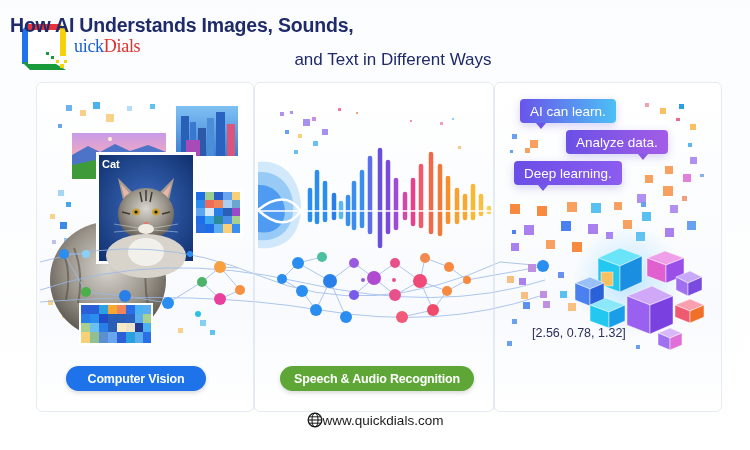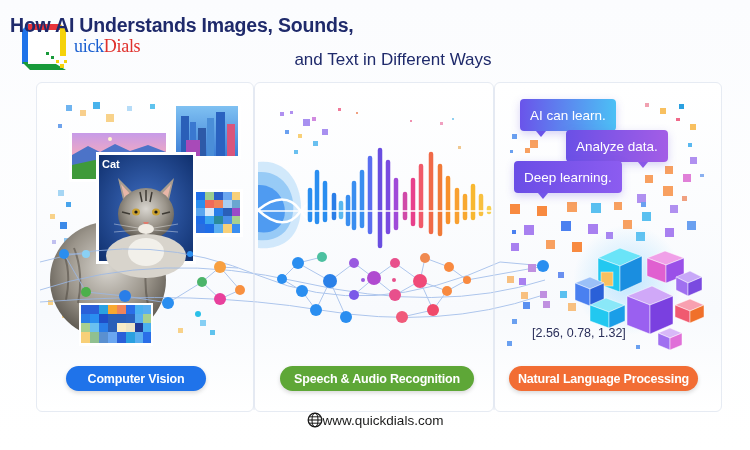--- a/index.html
+++ b/index.html
@@ -21,21 +21,21 @@
   .p2{left:254px;width:240px}
   .p3{left:494px;width:228px}
   .art{position:absolute;left:0;top:0}
   .pill{position:absolute;top:366px;height:25px;border-radius:13px;color:#fff;font-size:12.5px;font-weight:bold;display:flex;align-items:center;justify-content:center;box-shadow:0 2px 4px rgba(0,0,0,0.15);letter-spacing:-0.2px}
   .pill-cv{left:66px;width:140px;background:#1f73ea}
   .pill-sp{left:280px;width:194px;background:#5ea737}
   .pill-nl{left:509px;width:189px;background:#f26d34}
   .footer{position:absolute;top:412px;left:0;width:750px;display:flex;justify-content:center;align-items:center;font-size:13.5px;color:#1a1a1a}
   .footer svg{width:16px;height:16px}
   .cat-label{position:absolute;left:70px;top:160px;color:#fff;font-weight:bold;font-size:11px}
-  .bubble{position:absolute;color:#fff;font-size:13.5px;padding:16px 10px;height:24px;display:flex;align-items:center;border-radius:4px;background:linear-gradient(90deg,#6a4ee6,#8c5cf0);box-shadow:0 3px 8px rgba(100,80,220,0.25)}
+  .bubble{position:absolute;color:#fff;font-size:13.5px;padding:8px 10px;height:24px;display:flex;align-items:center;border-radius:4px;background:linear-gradient(90deg,#6a4ee6,#8c5cf0);box-shadow:0 3px 8px rgba(100,80,220,0.25)}
   .bubble::after{content:"";position:absolute;bottom:-6px;border-left:5px solid transparent;border-right:5px solid transparent;border-top:6px solid #7256e9}
   .b1{left:520px;top:99px;background:linear-gradient(90deg,#6a54ea,#4cc0f5)}
   .b1::after{left:16px;border-top-color:#6a54ea}
   .b2{left:566px;top:130px;background:linear-gradient(90deg,#6a50e6,#a35de6)}
   .b2::after{left:72px;border-top-color:#8a58e8}
   .b3{left:514px;top:161px}
   .b3::after{left:24px}
   .vec{position:absolute;left:532px;top:326px;font-size:12.5px;color:#2b2f5a}
 </style>
 </head>
@@ -477,21 +477,20 @@
   <div class="cat-label" style="left:102px;top:158px">Cat</div>
 
   <div class="bubble b1">AI can learn.</div>
   <div class="bubble b2">Analyze data.</div>
   <div class="bubble b3">Deep learning.</div>
 
   <div class="vec">[2.56, 0.78, 1.32]</div>
 
   <div class="pill pill-cv">Computer Vision</div>
   <div class="pill pill-sp">Speech &amp; Audio Recognition</div>
-  <div class="pill pill-nl">Natural Language Processing</div>
 
   <div class="footer">
     <svg viewBox="0 0 16 16">
       <circle cx="8" cy="8" r="6.8" fill="none" stroke="#1a1a1a" stroke-width="1.3"></circle>
       <ellipse cx="8" cy="8" rx="3" ry="6.8" fill="none" stroke="#1a1a1a" stroke-width="1.1"></ellipse>
       <line x1="1.2" y1="8" x2="14.8" y2="8" stroke="#1a1a1a" stroke-width="1.1"></line>
       <line x1="2.2" y1="4.8" x2="13.8" y2="4.8" stroke="#1a1a1a" stroke-width="1"></line>
       <line x1="2.2" y1="11.2" x2="13.8" y2="11.2" stroke="#1a1a1a" stroke-width="1"></line>
     </svg>
     <span>www.quickdials.com</span>

